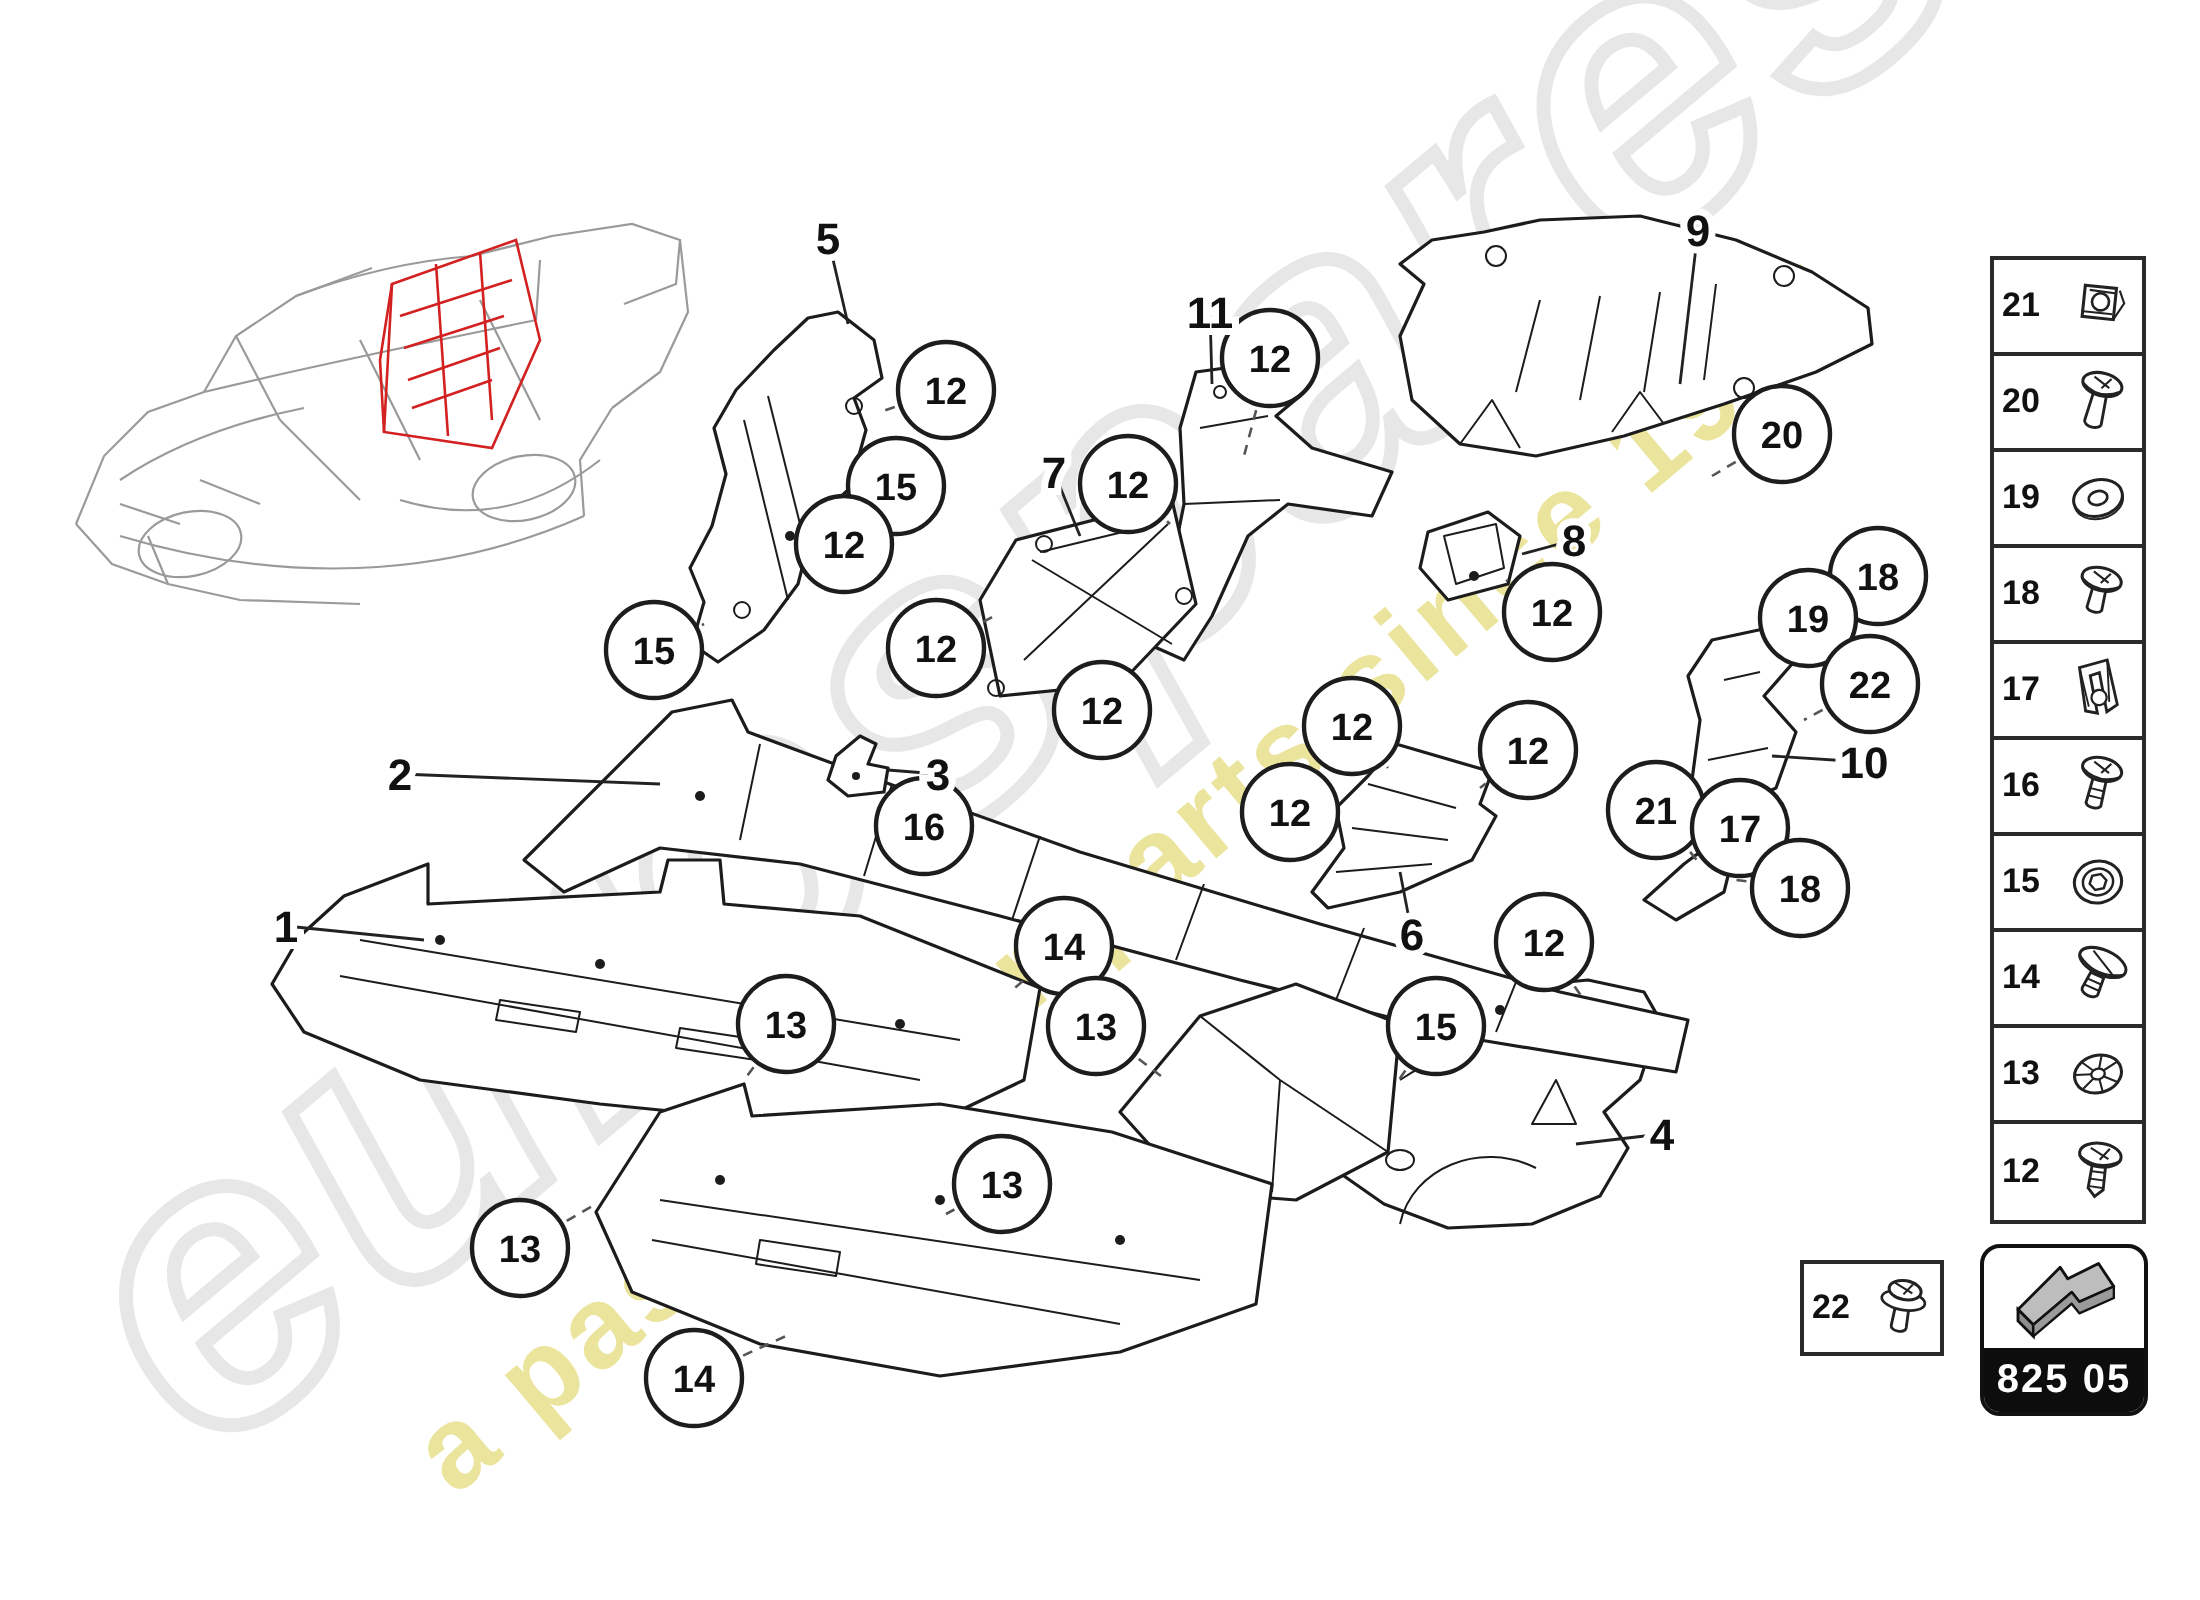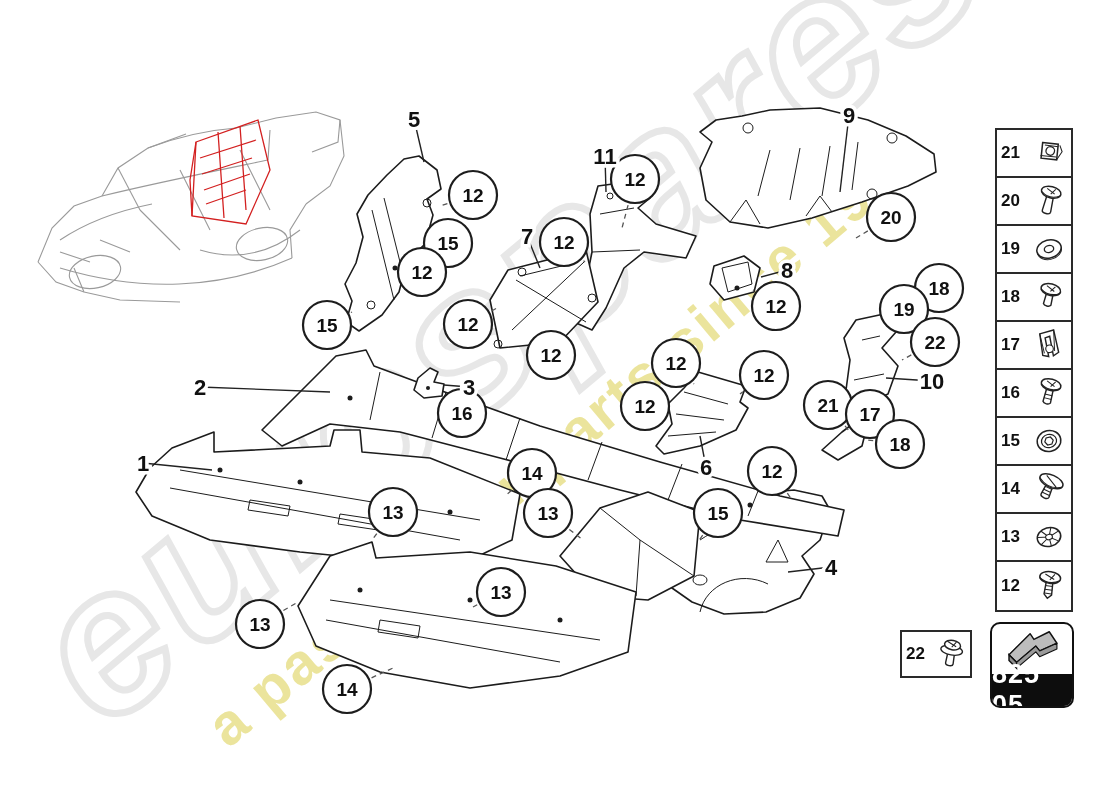--- a/index.html
+++ b/index.html
@@ -36,21 +36,21 @@
   .lrow:last-child{border-bottom:none;}
   .lnum{font-weight:bold;font-size:17px;color:#111;width:26px;padding-left:4px;}
   .licon{flex:1;display:flex;align-items:center;justify-content:center;}
   
   #box22{position:absolute;left:900px;top:630px;width:72px;height:48px;border:2px solid #2a2a2a;
          background:#fff;display:flex;align-items:center;box-sizing:border-box;}
   #badge{position:absolute;left:990px;top:622px;width:84px;height:86px;border:2px solid #111;
          border-radius:10px;background:#fff;overflow:hidden;box-sizing:border-box;
          display:flex;flex-direction:column;}
   #badge-top{flex:1;display:flex;align-items:center;justify-content:center;}
-  #badge-code{height:32px;background:#0d0d0d;color:#fff;font-weight:bold;font-size:27px;
+  #badge-code{height:32px;background:#0d0d0d;color:#fff;font-weight:bold;font-size:20px;
          display:flex;align-items:center;justify-content:center;letter-spacing:1px;}
 </style>
 </head>
 <body>
 
 <div id="page">
 
   <div class="wm-brand">eurospares</div>
   <div class="wm-tag">a passion for parts since 1985</div>
 

